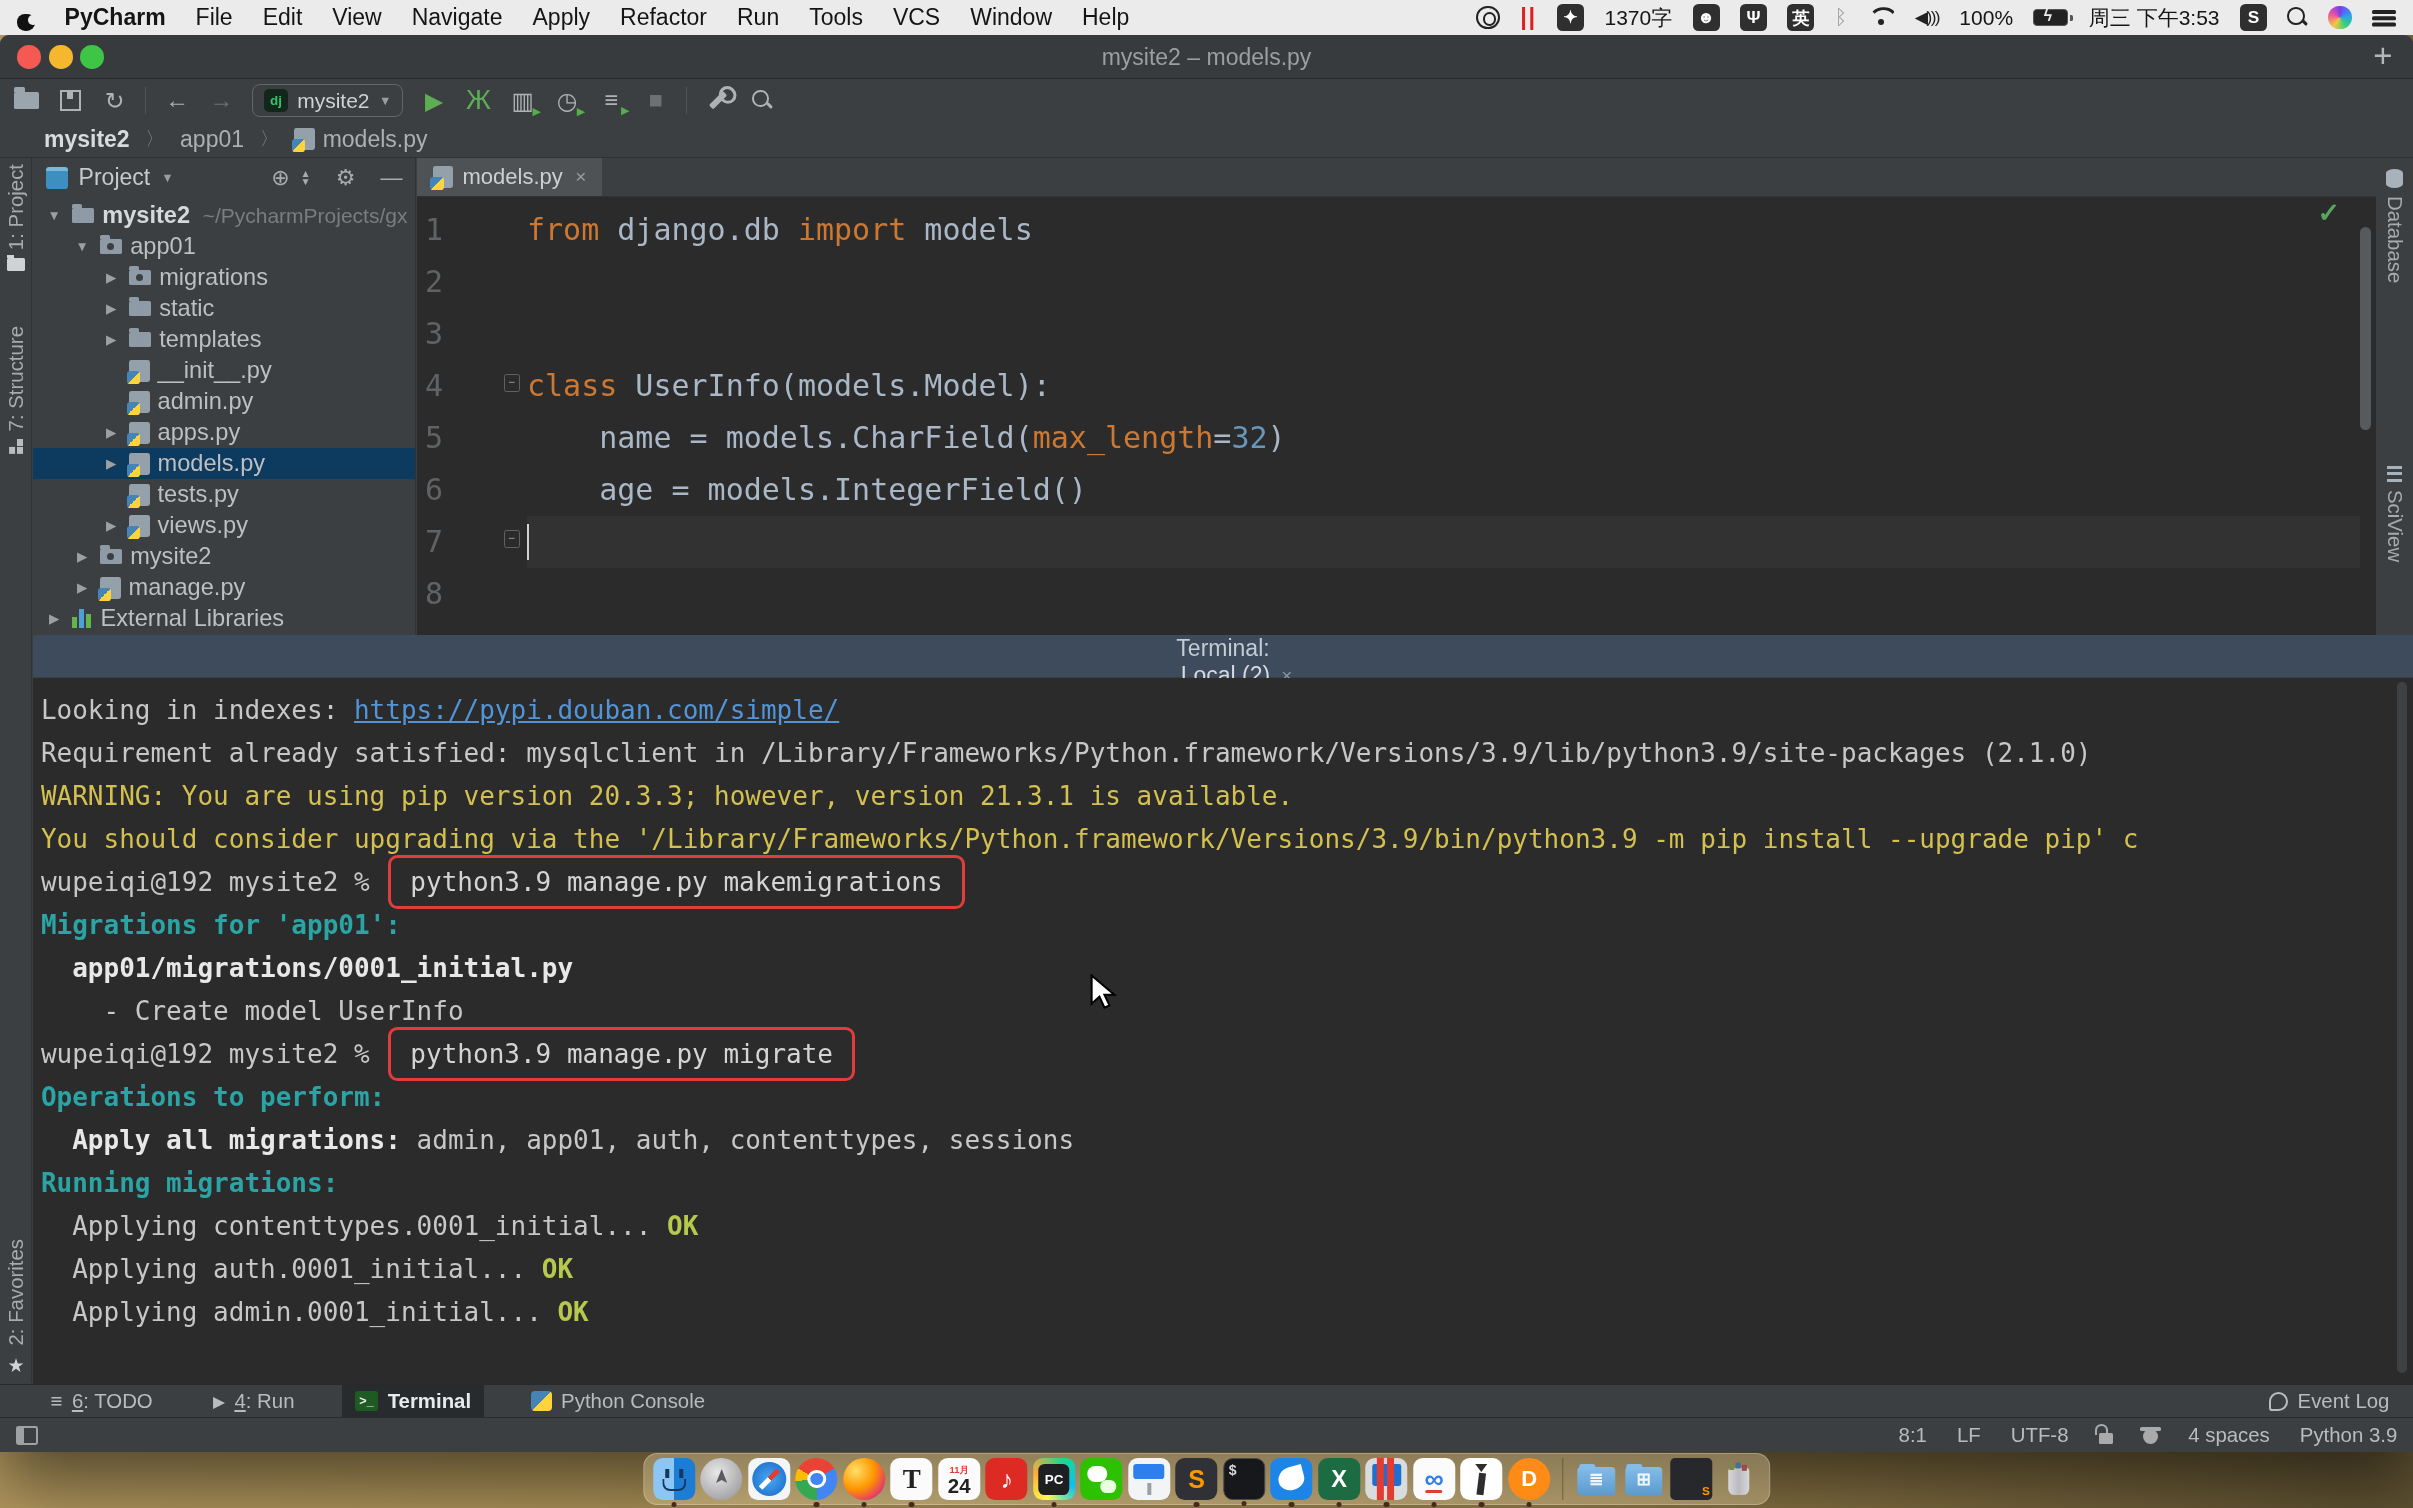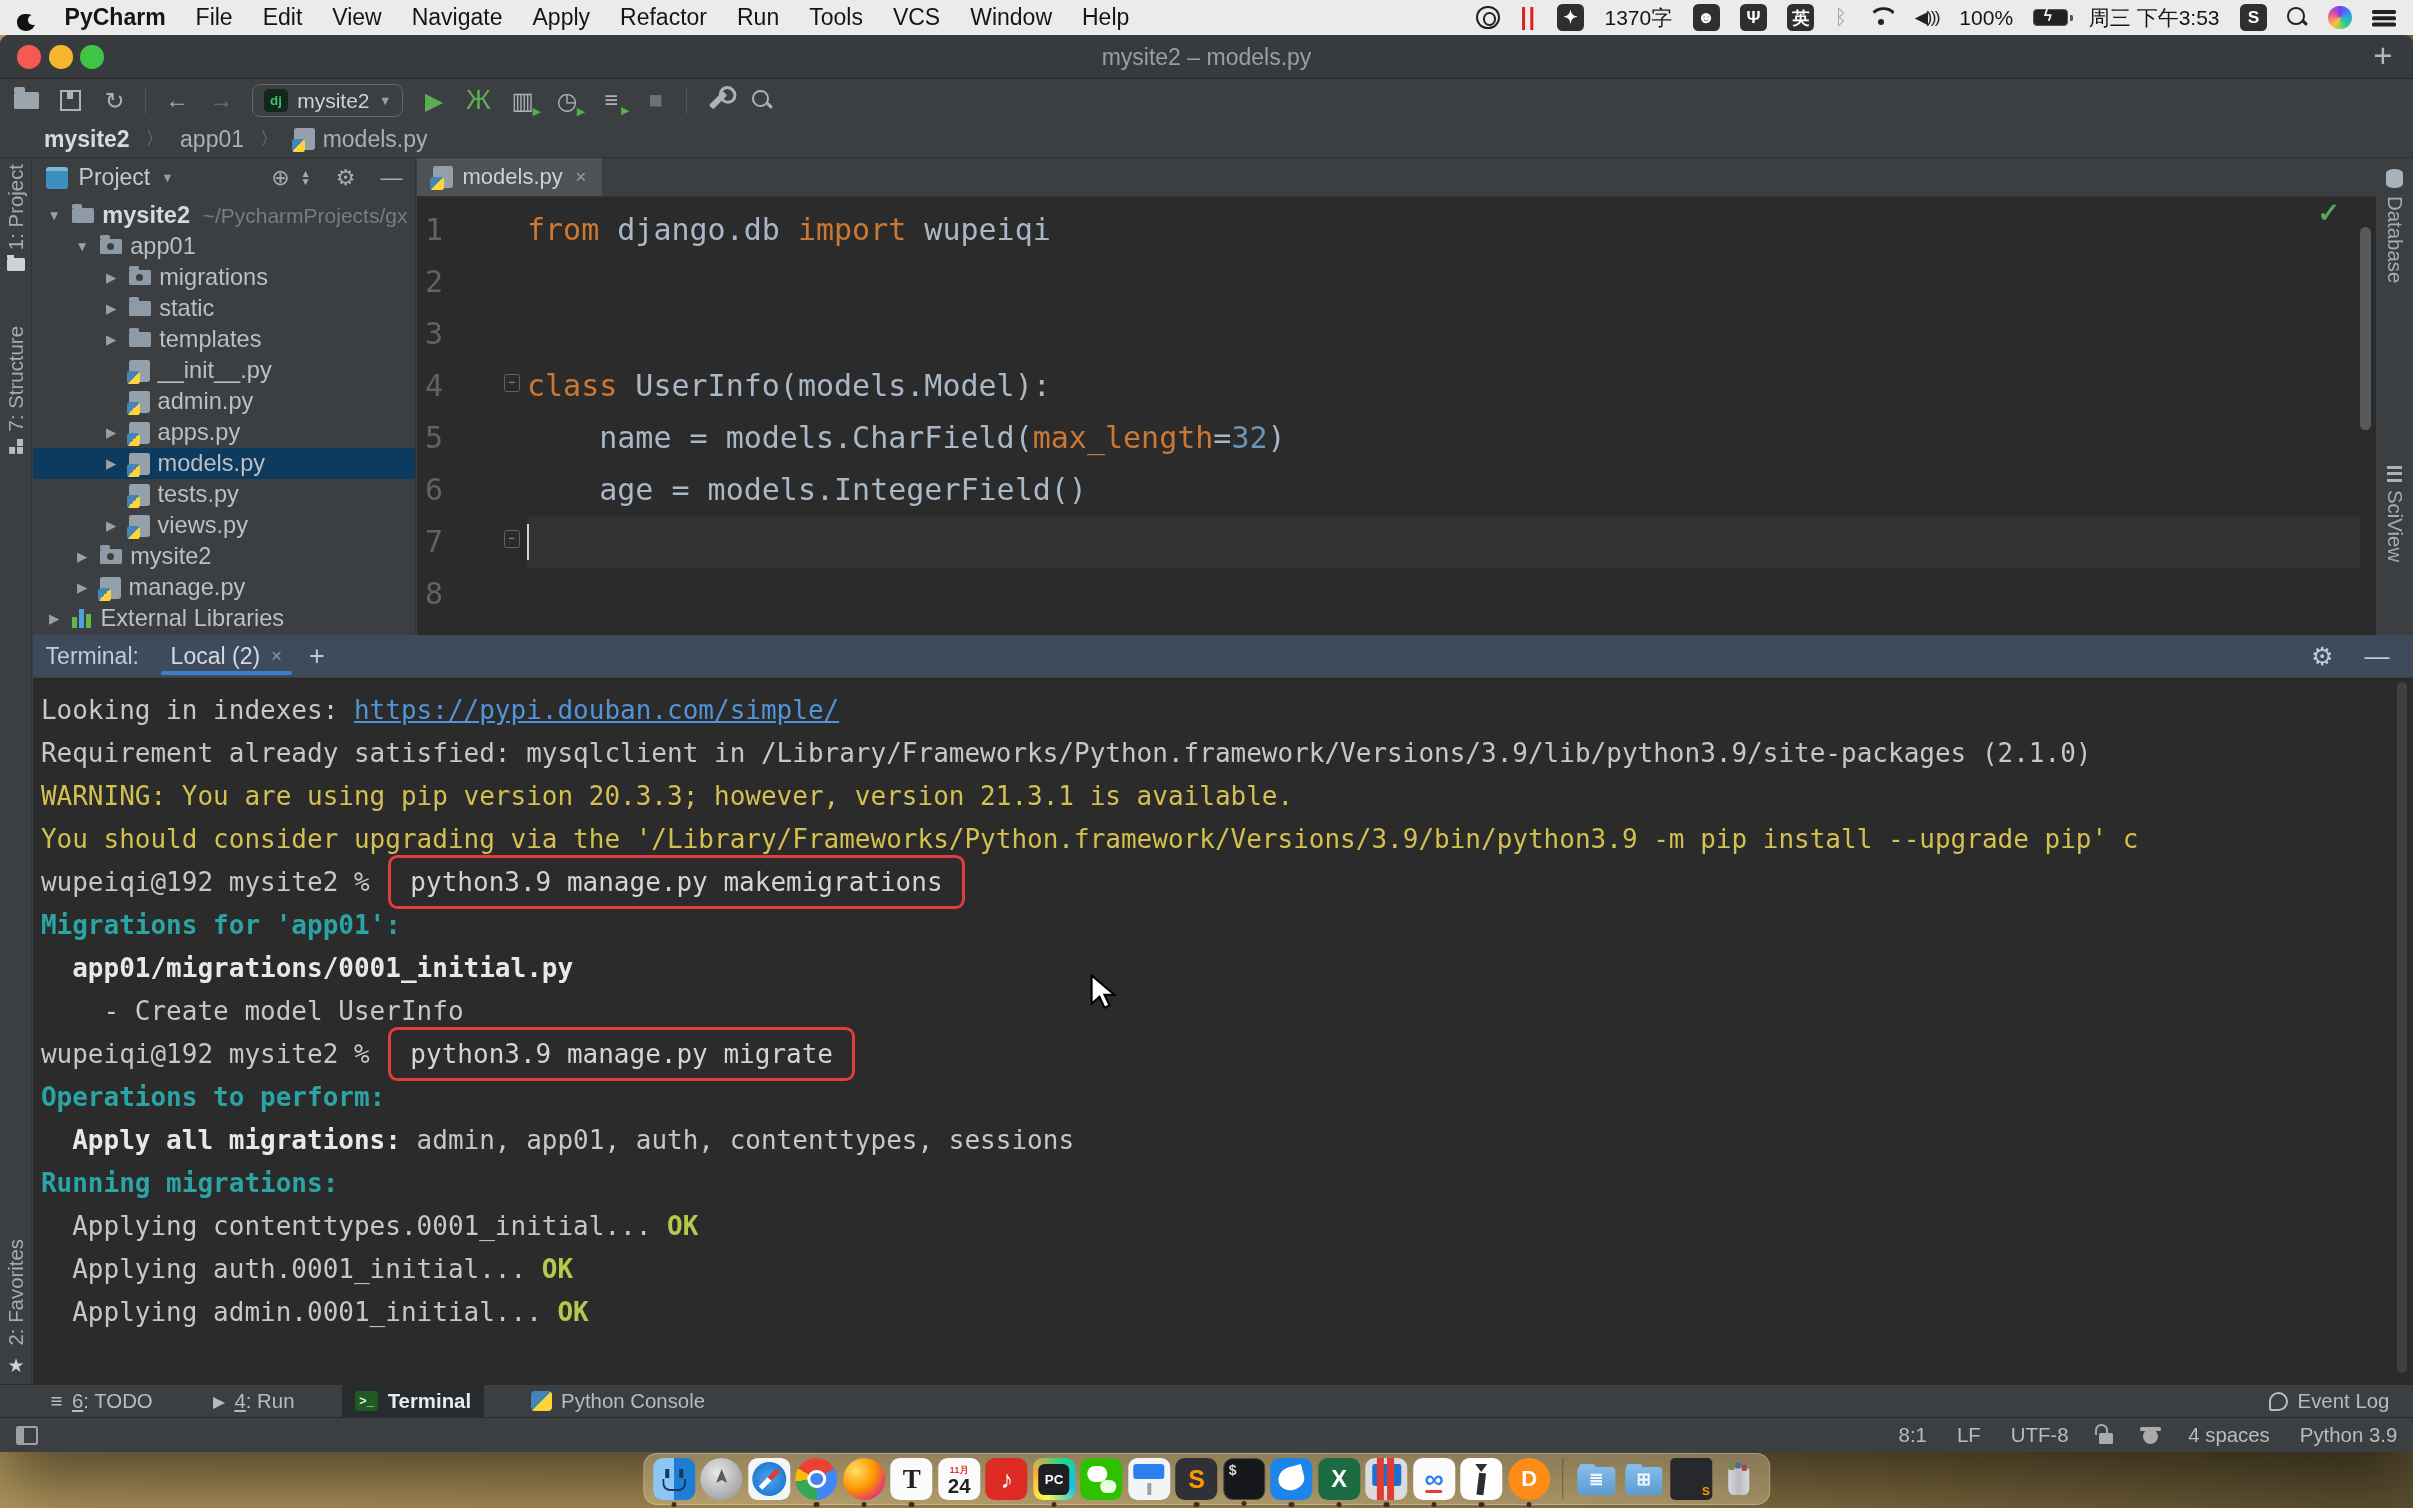--- a/index.html
+++ b/index.html
@@ -134,21 +134,21 @@
   #code{position:absolute;left:110px;top:6.3px;right:15.7px;color:#a9b7c6;}
   .tk-kw{color:#cc7832;}
   .tk-arg{color:#cc7832;}
   .tk-num{color:#6897bb;}
   .caret{position:absolute;left:0;top:7.9px;width:2.4px;height:36px;background:#d0d2d4;}
   #echeck{position:absolute;top:39px;right:36px;color:#55a85e;font-size:27px;font-weight:bold;}
   #ethumb{position:absolute;top:69px;right:4.7px;width:11.8px;height:203px;background:#565a5c;border-radius:6.3px;}
 
   
   #termhead{position:absolute;top:600px;left:33px;right:0;height:42px;background:#3d4b5c;display:flex;align-items:center;
-    padding:0 12.6px;font-size:23px;color:#c3cbd4;}
+    padding:0 12.6px;font-size:23px;color:#c3cbd4;flex-direction:column;}
   #termtab{position:relative;margin-left:27px;display:inline-flex;align-items:center;gap:11px;height:42px;padding:0 4.7px;color:#d5dae0;}
   #termtab .x{color:#8d97a1;font-size:19px;}
   #termtab .underline{position:absolute;left:-4.7px;right:-4.7px;bottom:1.6px;height:4.7px;border-radius:2.4px;background:#3f7ecb;}
   #termplus{margin-left:22px;font-size:27px;color:#c3cbd4;}
   #termhead .right{margin-left:auto;display:flex;align-items:center;gap:31px;margin-right:11px;}
   #console{position:absolute;top:643px;left:33px;right:0;height:706px;background:#2b2b2b;
     font-family:"DejaVu Sans Mono",monospace;font-size:26px;color:#c7c7c7;padding:11px 0 0 7.9px;}
   .tline{height:43px;line-height:43px;white-space:pre;}
   .tc-warn{color:#d3c04f;}
   .tc-teal{color:#2aa4a4;font-weight:bold;}
@@ -469,21 +469,21 @@
             <div class="eline"><span>1</span></div>
             <div class="eline"><span>2</span></div>
             <div class="eline"><span>3</span></div>
             <div class="eline"><span>4</span><span class="foldm">−</span></div>
             <div class="eline"><span>5</span></div>
             <div class="eline"><span>6</span></div>
             <div class="eline"><span>7</span><span class="foldm">−</span></div>
             <div class="eline"><span>8</span></div>
           </div>
         <div id="code">
-            <div class="eline"><span class="tk-kw">from</span><span class="tk-pl"> django.db </span><span class="tk-kw">import</span><span class="tk-pl"> wupeiqi</span></div>
+            <div class="eline"><span class="tk-kw">from</span><span class="tk-pl"> django.db </span><span class="tk-kw">import</span><span class="tk-pl"> models</span></div>
             <div class="eline"></div>
             <div class="eline"></div>
             <div class="eline"><span class="tk-kw">class</span><span class="tk-pl"> UserInfo(models.Model):</span></div>
             <div class="eline"><span class="tk-pl">    name = models.CharField(</span><span class="tk-arg">max_length</span><span class="tk-pl">=</span><span class="tk-num">32</span><span class="tk-pl">)</span></div>
             <div class="eline"><span class="tk-pl">    age = models.IntegerField()</span></div>
             <div class="eline cur"><span class="caret"></span></div>
           </div>
       </div>
       <span id="echeck">✓</span>
       <span id="ethumb"></span>

